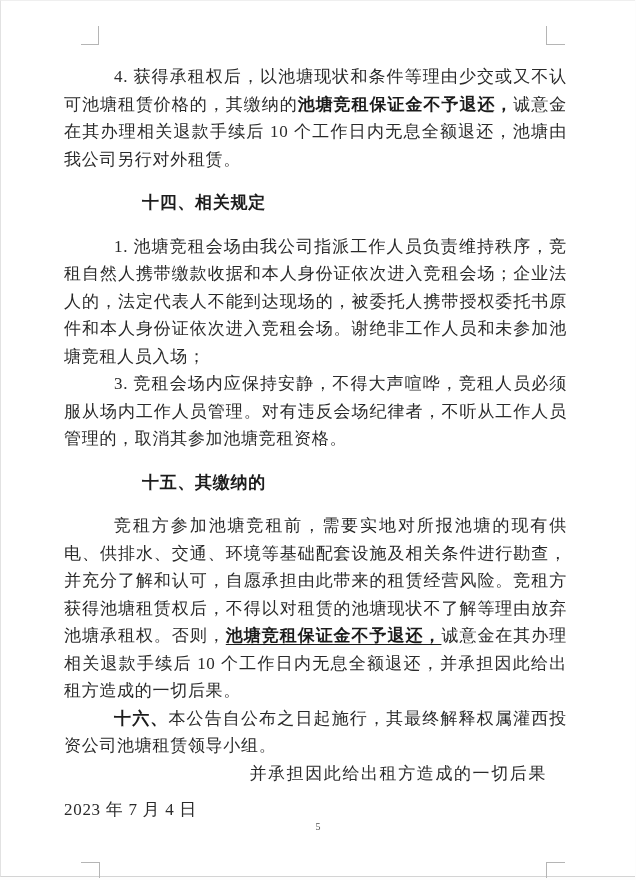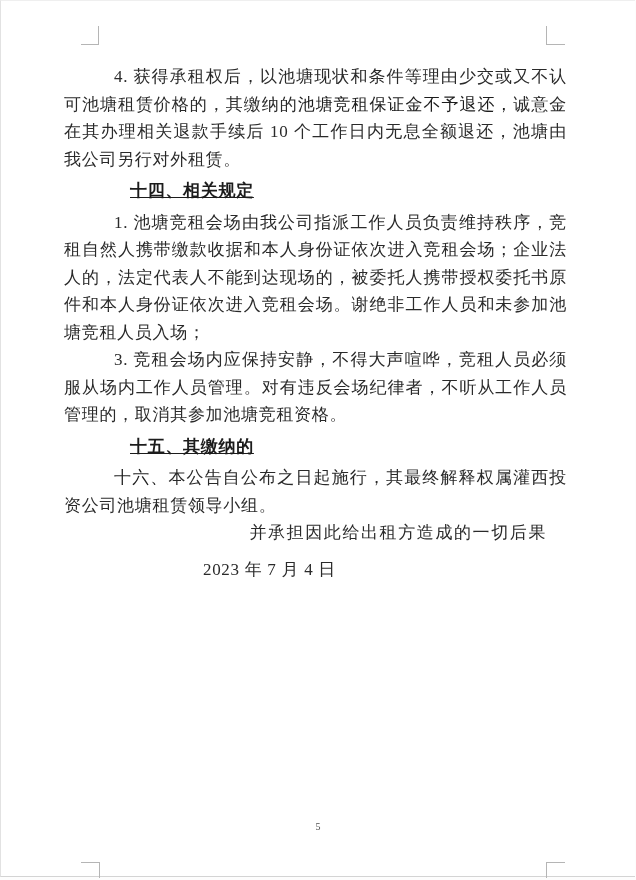--- a/index.html
+++ b/index.html
@@ -39,39 +39,38 @@
     line-height: 27.5px;
     letter-spacing: 0.7px;
     text-align: justify;
     text-justify: inter-ideograph;
   }
   .para {
     margin: 0;
     text-indent: 50px;
   }
   .heading {
-    margin: 4px;
+    margin: 16px;
     font-weight: bold;
     color: #1c1c1c;
     text-indent: 62px;
-    text-decoration: underline;
   }
-  .b { font-weight: normal; color: #1c1c1c; }
+  .b { font-weight: bold; color: #1c1c1c; }
   .u { text-decoration: underline; text-underline-offset: 3px; }
   .signature {
     margin: 0;
     text-indent: 0;
     text-align: right;
     padding-right: 20px;
     letter-spacing: 1.6px;
   }
   .date {
     margin: 9px 0 0 0;
     text-indent: 0;
-    text-align: center;
+    text-align: left;
     padding-right: 92px;
     letter-spacing: 0.7px;
   }
   .page-number {
     position: absolute;
     left: 0;
     top: 820px;
     width: 634px;
     text-align: center;
     font-size: 10px;
@@ -95,20 +94,21 @@
 
     <p class="heading">十四、相关规定</p>
 
     <p class="para">1. 池塘竞租会场由我公司指派工作人员负责维持秩序，竞租自然人携带缴款收据和本人身份证依次进入竞租会场；企业法人的，法定代表人不能到达现场的，被委托人携带授权委托书原件和本人身份证依次进入竞租会场。谢绝非工作人员和未参加池塘竞租人员入场；</p>
 
 
     <p class="para">3. 竞租会场内应保持安静，不得大声喧哗，竞租人员必须服从场内工作人员管理。对有违反会场纪律者，不听从工作人员管理的，取消其参加池塘竞租资格。</p>
 
     <p class="heading">十五、其缴纳的</p>
 
+    <p class="para"><span>竞租方参加池塘竞租前，需要实地对所报池塘的现有供电、供排水、交通、环境等基础配套设施及相关条件进行勘查，并充分了解和认可，自愿承担由此带来的租赁经营风险。竞租方获得池塘租赁权后，不得以对租赁的池塘现状不了解等理由放弃池塘承租权。否则，</span><span class="b u">池塘竞租保证金不予退还，</span><span>诚意金在其办理相关退款手续后 10 个工作日内无息全额退还，并承担因此给出租方造成的一切后果。</span></p>
 
     <p class="para"><span class="b">十六、</span><span>本公告自公布之日起施行，其最终解释权属灌西投资公司池塘租赁领导小组。</span></p>
 
     <p class="signature">并承担因此给出租方造成的一切后果</p>
 
     <p class="date">2023 年 7 月 4 日</p>
 
   </div>
 
   <div class="page-number">5</div>

